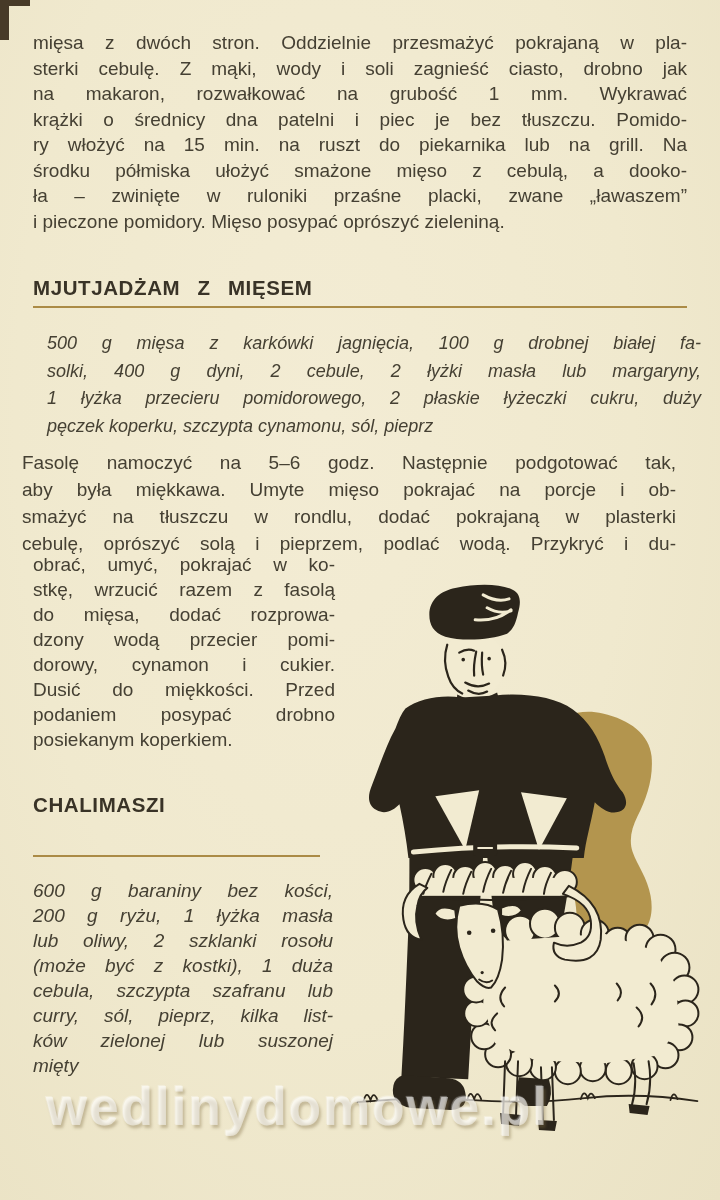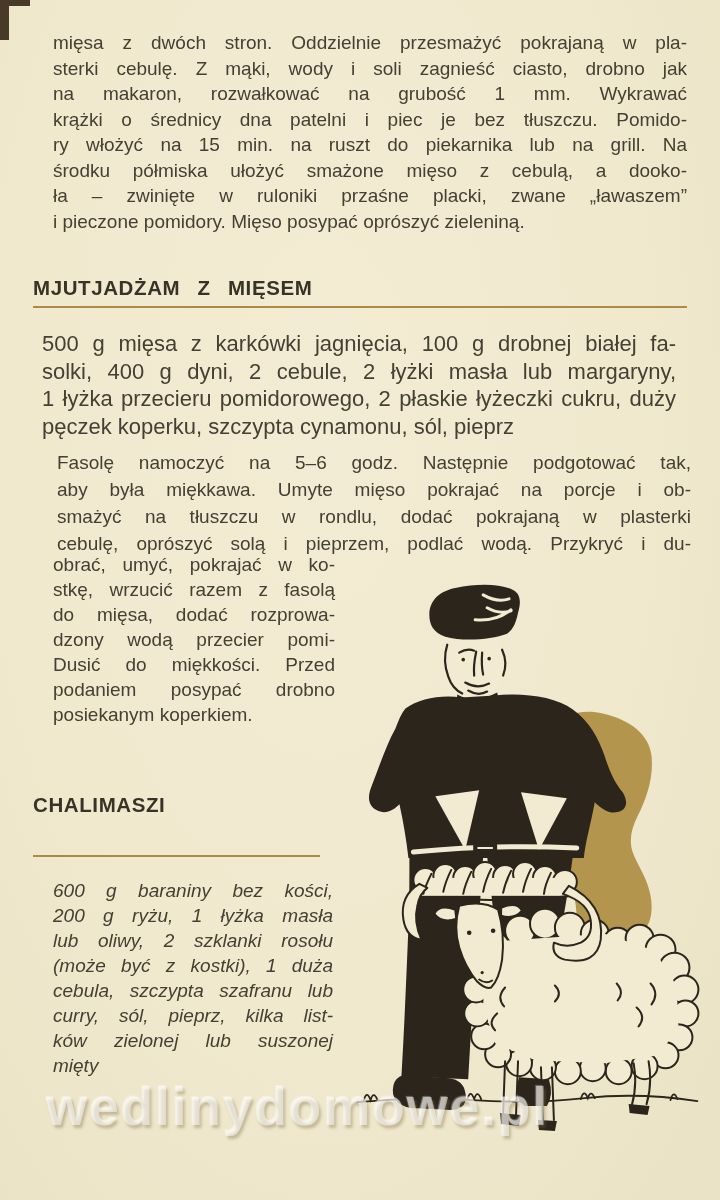--- a/index.html
+++ b/index.html
@@ -8,25 +8,25 @@
     background: radial-gradient(ellipse at 45% 35%, #f3ecd4 0%, #f0e9ce 55%, #eae2c4 100%);
     font-family:"Liberation Sans", sans-serif;
     color:#454033;
     -webkit-font-smoothing:antialiased;
   }
   .scan-corner {
     position:absolute; left:0; top:0; width:30px; height:40px; background:#473a28;
     clip-path: polygon(0 0, 30px 0, 30px 6px, 9px 6px, 9px 40px, 0 40px);
   }
   .block { position:absolute; }
-  .tline { text-align:justify; text-align-last:justify;margin-left:20px; }
+  .tline { text-align:justify; text-align-last:justify; }
   .tline.plain { text-align-last:left; }
   .intro   { left:33px; top:30px;  width:654px; font-size:19px; line-height:25.5px; }
-  .ing1    { left:22px; top:330px; width:654px; font-size:22px; line-height:27.5px; }
-  .meth1   { left:37px; top:449px; width:654px; font-size:19px; line-height:27px; }
+  .ing1    { left:47px; top:330px; width:654px; font-size:18px; line-height:27.5px; font-style:italic; }
+  .meth1   { left:22px; top:449px; width:654px; font-size:19px; line-height:27px; }
   .meth2   { left:33px; top:552px; width:302px; font-size:19px; line-height:25px; }
   .ing2    { left:33px; top:878px; width:300px; font-size:19px; line-height:25px; font-style:italic; }
   .rtitle  { position:absolute; margin:0; font-size:20.5px; font-weight:bold; color:#393327;
              letter-spacing:0.6px; word-spacing:11px; }
   .t1 { left:33px; top:276px; }
   .t2 { left:33px; top:793px; }
   .rule { position:absolute; height:2px; background:#ab8b46; }
   .rule1 { left:33px; top:306px; width:654px; }
   .rule2 { left:33px; top:855px; width:287px; }
   .illo { position:absolute; left:355px; top:557px; width:345px; height:578px; }
@@ -70,20 +70,21 @@
     <div class="tline">aby była miękkawa. Umyte mięso pokrajać na porcje i ob-</div>
     <div class="tline">smażyć na tłuszczu w rondlu, dodać pokrajaną w plasterki</div>
     <div class="tline">cebulę, oprószyć solą i pieprzem, podlać wodą. Przykryć i du-</div>
   </div>
 
   <div class="block meth2">
     <div class="tline">obrać, umyć, pokrajać w ko-</div>
     <div class="tline">stkę, wrzucić razem z fasolą</div>
     <div class="tline">do mięsa, dodać rozprowa-</div>
     <div class="tline">dzony wodą przecier pomi-</div>
+    <div class="tline">dorowy, cynamon i cukier.</div>
     <div class="tline">Dusić do miękkości. Przed</div>
     <div class="tline">podaniem posypać drobno</div>
     <div class="tline plain">posiekanym koperkiem.</div>
   </div>
 
   <h2 class="rtitle t2">CHALIMASZI</h2>
   <div class="rule rule2"></div>
 
   <div class="block ing2">
     <div class="tline">600 g baraniny bez kości,</div>

